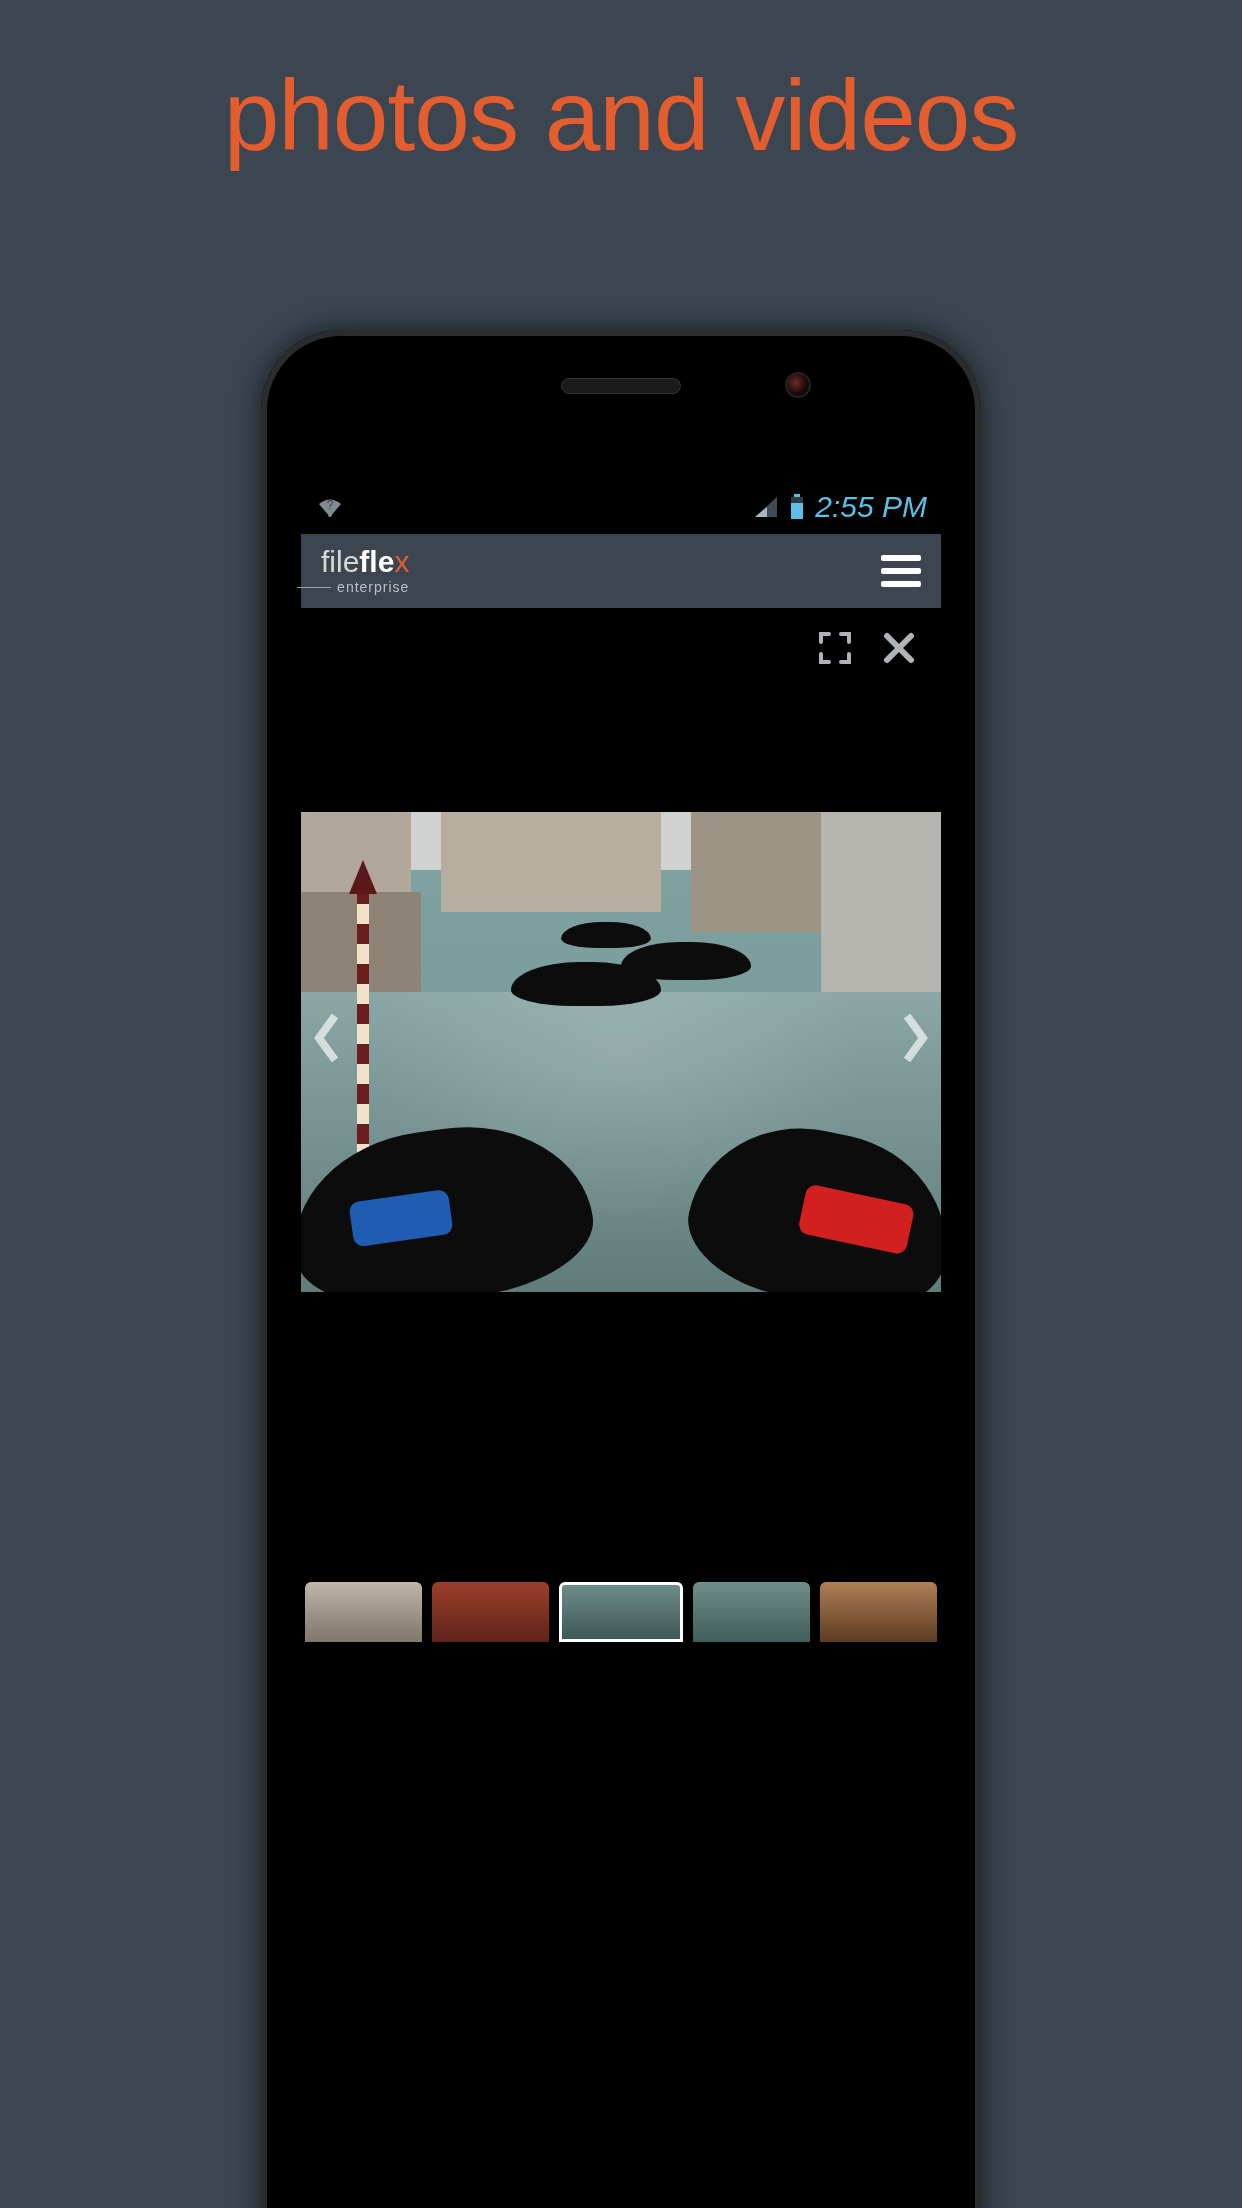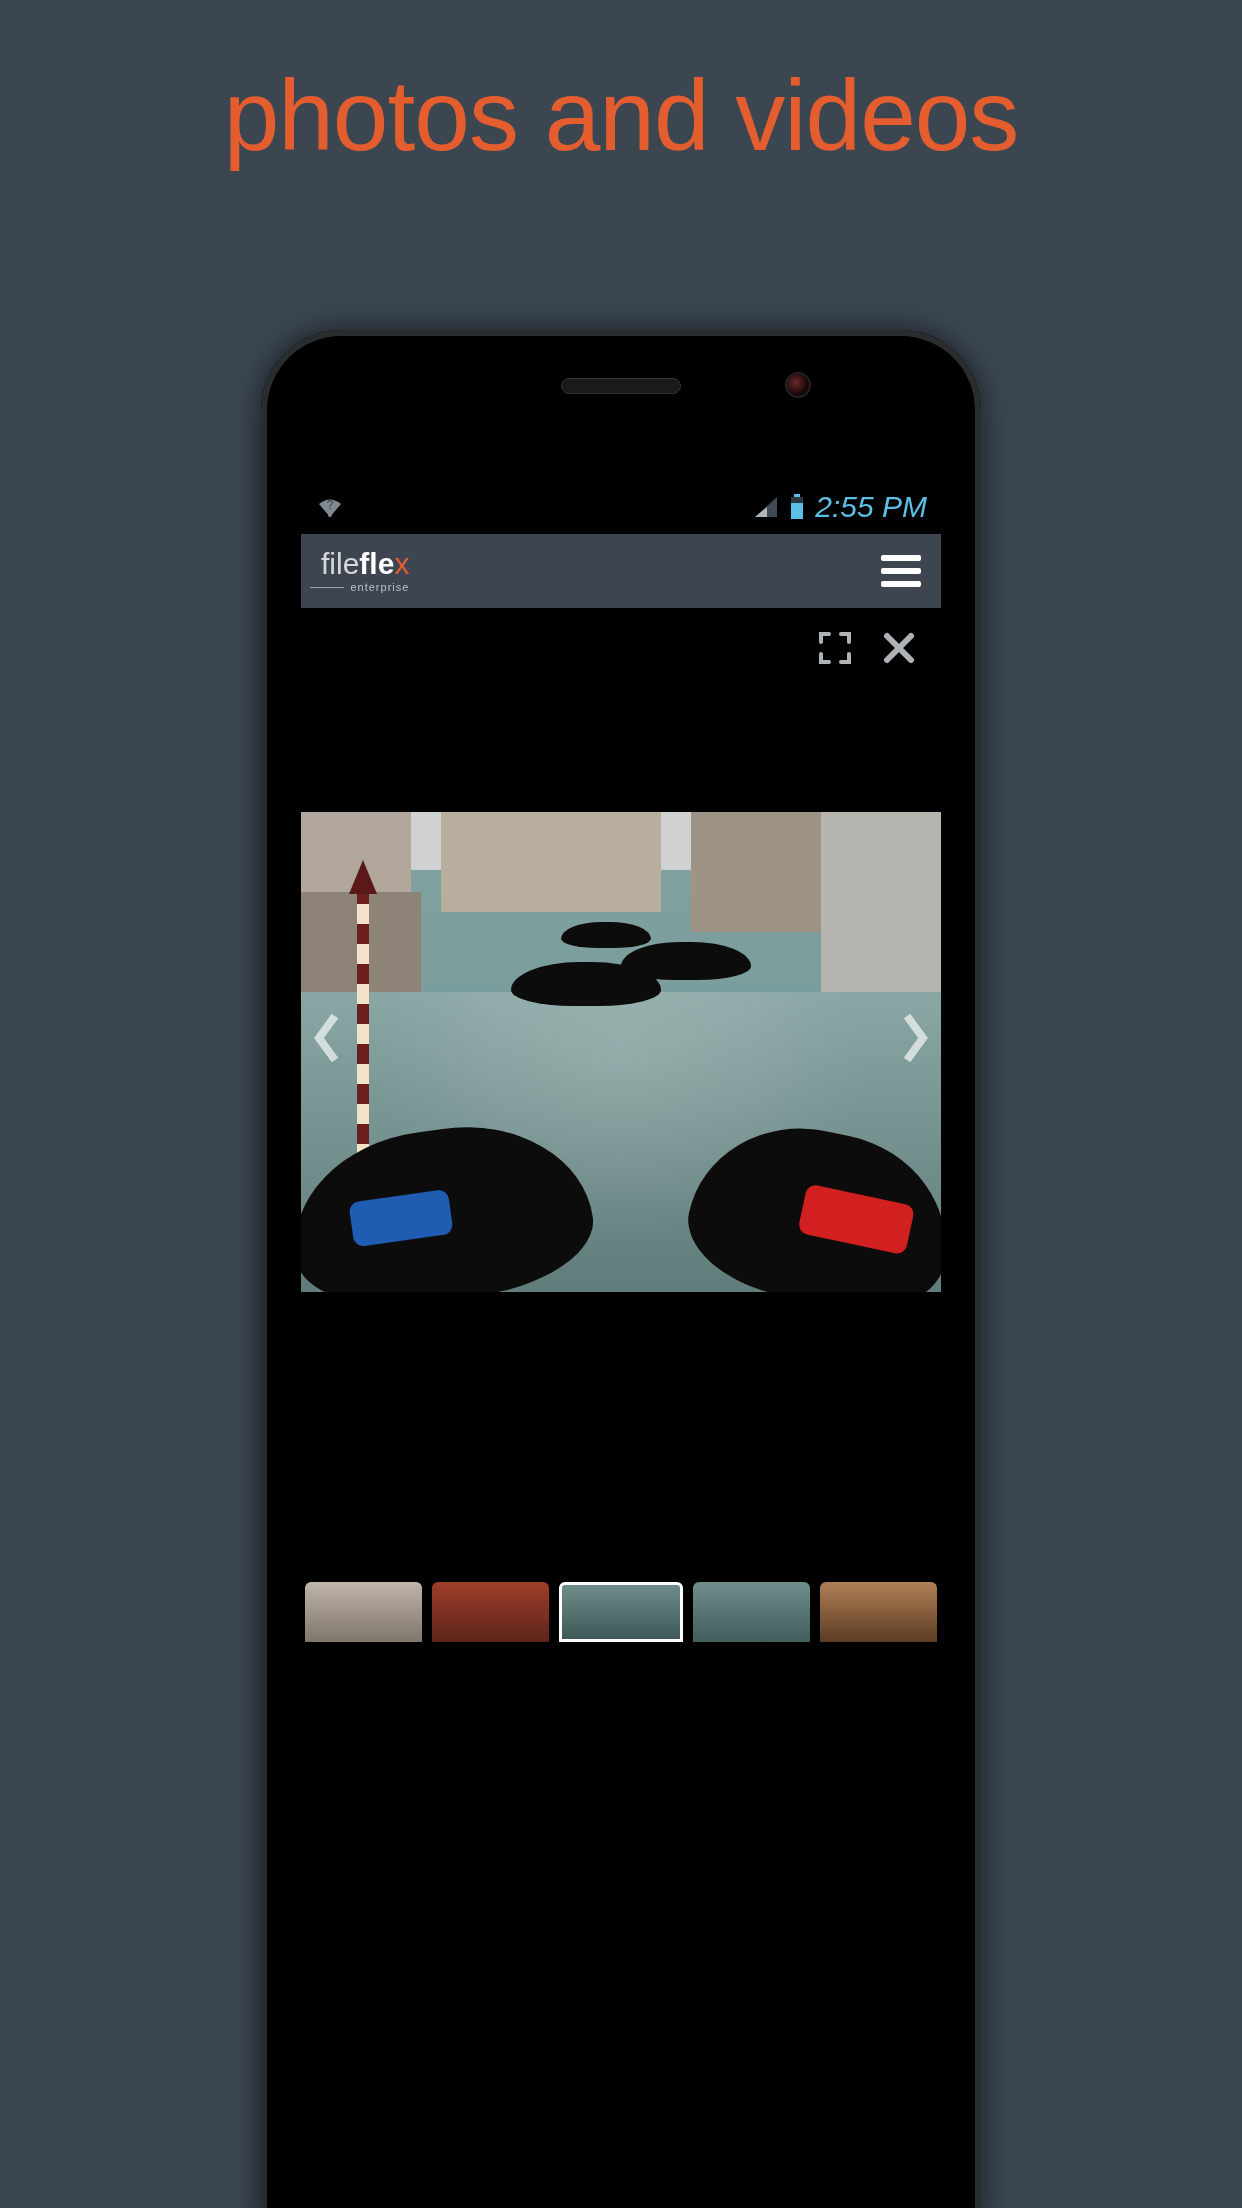--- a/index.html
+++ b/index.html
@@ -100,21 +100,21 @@
   .logo {
     display: flex;
     flex-direction: column;
     align-items: flex-start;
     color: #e8e8e8;
   }
   .logo-main { font-size: 30px; font-weight: 300; line-height: 1; }
   .logo-main .file { color: #d8d8d8; }
   .logo-main .flex { font-weight: 600; color: #fff; }
   .logo-main .x { color: #e35d2f; }
-  .logo-sub { font-size: 11px; letter-spacing: 1px; color: #bac0c6; margin-top: 2px; align-self: flex-end; position: relative; }
+  .logo-sub { font-size: 14px; letter-spacing: 1px; color: #bac0c6; margin-top: 2px; align-self: flex-end; position: relative; }
   .logo-sub::before { content: ""; position: absolute; left: -40px; top: 50%; width: 34px; height: 1px; background: #9aa0a6; }
   .hamburger { display: flex; flex-direction: column; gap: 7px; cursor: pointer; }
   .hamburger span { width: 40px; height: 6px; background: #fff; border-radius: 2px; display: block; }
   
   .viewer { position: relative; background: #000; }
   .viewer-controls {
     display: flex;
     justify-content: flex-end;
     gap: 28px;
     padding: 22px 24px;

